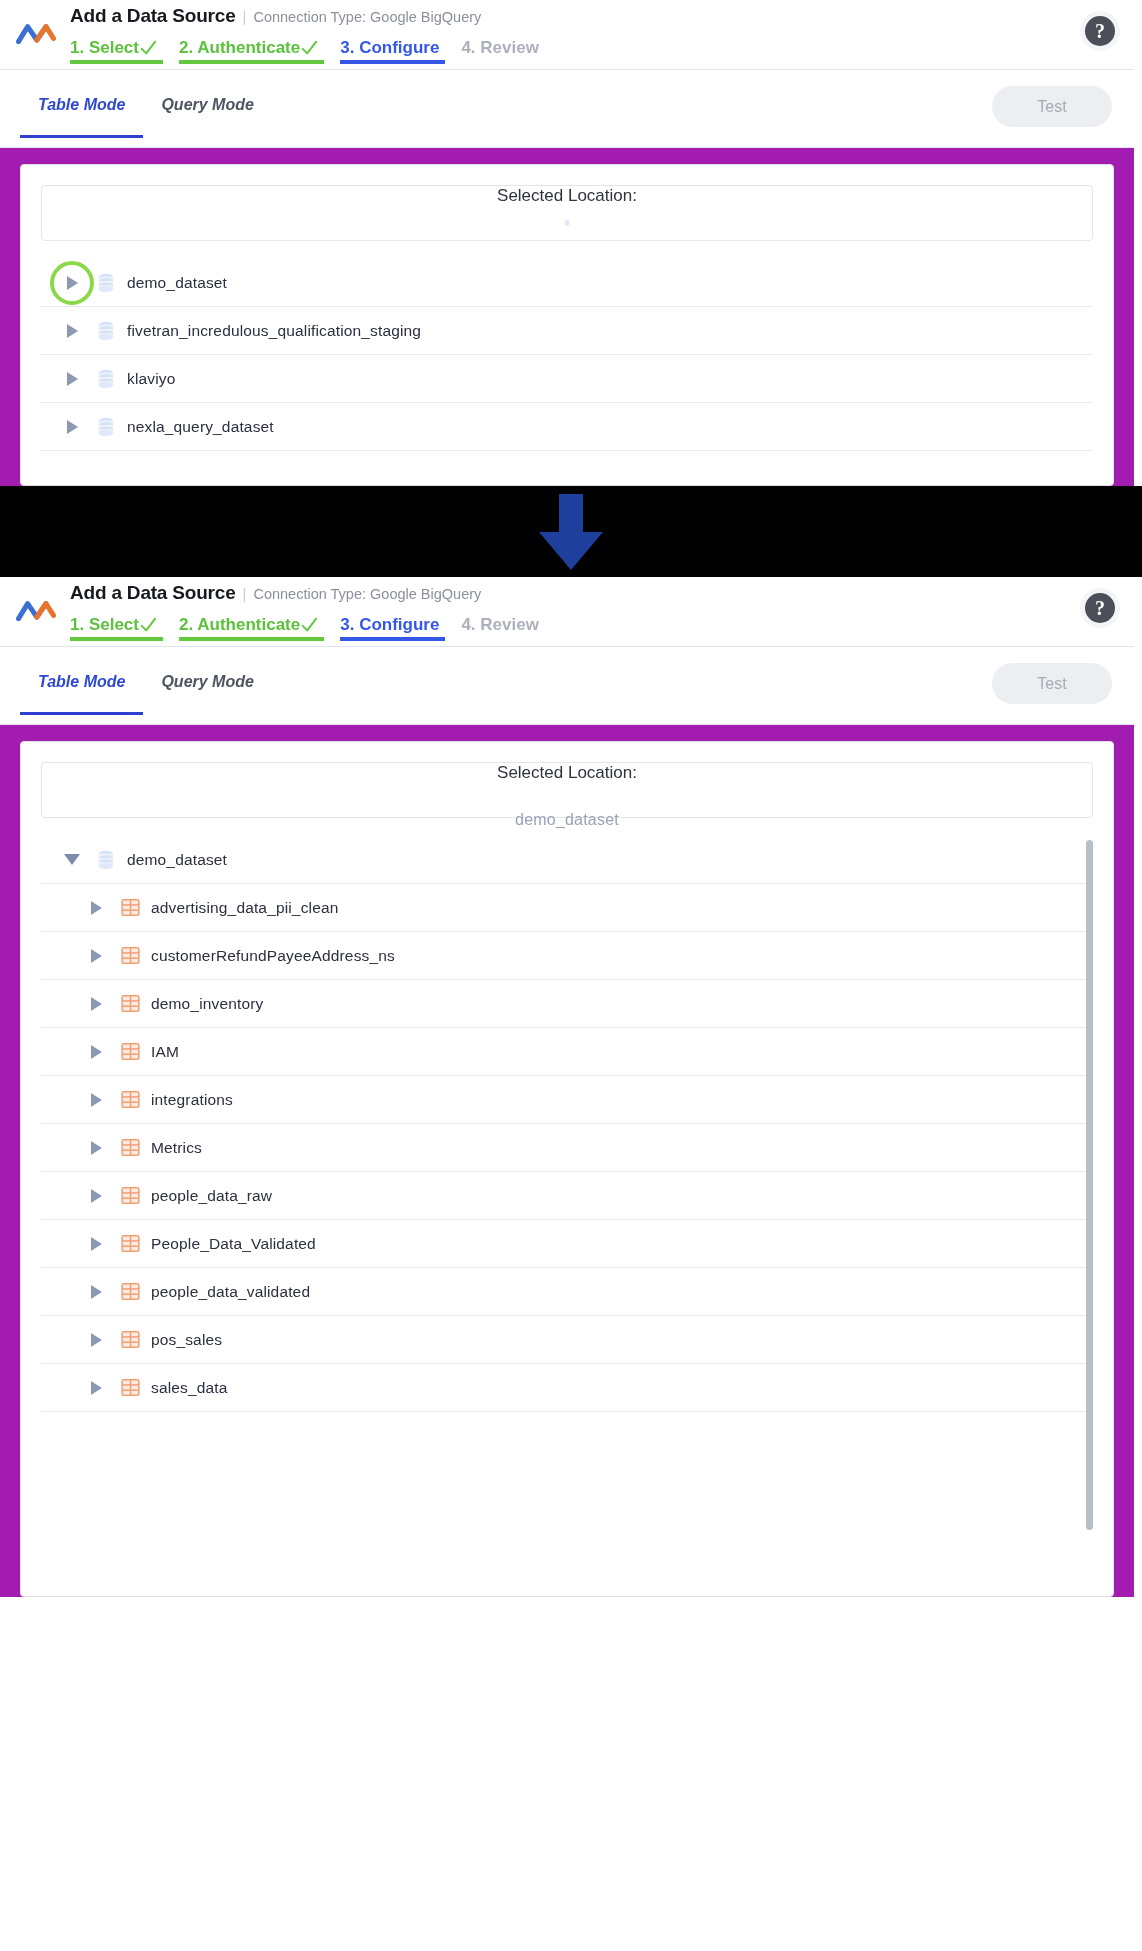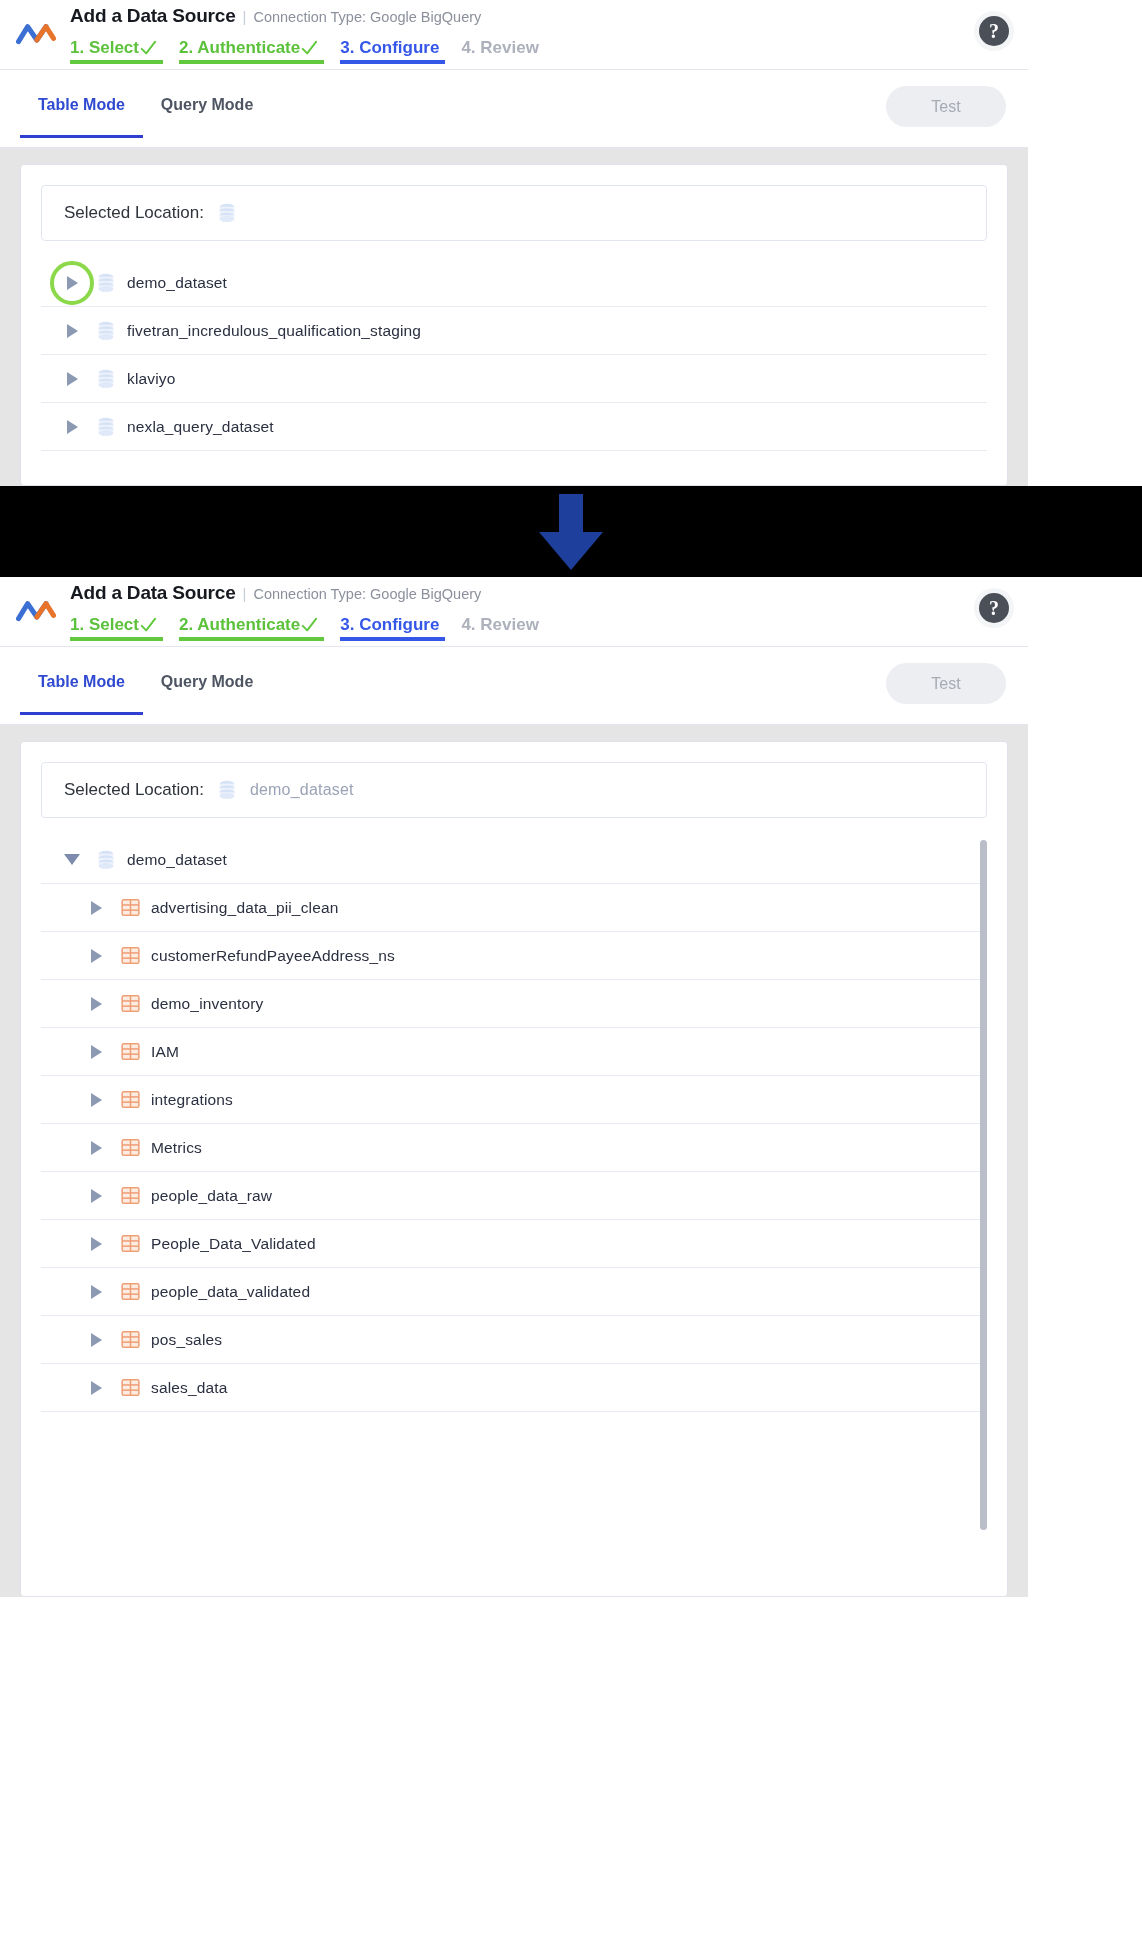--- a/index.html
+++ b/index.html
@@ -5,21 +5,21 @@
   * { box-sizing: border-box; margin: 0; padding: 0; }
   html, body {
     width: 1142px;
     background: #ffffff;
     font-family: "Liberation Sans", sans-serif;
     -webkit-font-smoothing: antialiased;
   }
   body { width: 1142px; height: 1951px; overflow: hidden; position: relative; }
 
   
-  .section { position: relative; width: 1028px; background: #e5e5e5; }
+  .section { position: relative; width: 1134px; background: #a21caf; }
 
   .wizard-header {
     position: relative;
     height: 70px;
     border-bottom: 1px solid #e3e6ed;
     background: #fff;
   }
   .logo {
     position: absolute;
     left: 16px; top: 18px;
@@ -85,21 +85,21 @@
     font-family: "Liberation Serif", serif;
   }
 
   
   .modebar {
     position: relative;
     height: 78px;
     border-bottom: 1px solid #e3e6ed;
     background: #fff;
   }
-  .tabs { position: absolute; left: 20px; top: 26px; display: flex; }
+  .tabs { position: absolute; left: 20px; top: 26px; display: flex; font-style: italic; }
   .tab {
     position: relative;
     font-size: 16px;
     font-weight: bold;
     color: #4e5562;
     padding: 0 18px 24px 18px;
     cursor: pointer;
     white-space: nowrap;
   }
   .tab.active { color: #2f49d1; }
@@ -132,20 +132,21 @@
     position: relative;
   }
   .selloc {
     border: 1px solid #e1e5ee;
     border-radius: 4px;
     height: 56px;
     display: flex; align-items: center;
     padding: 0 22px;
     gap: 14px;
     margin-bottom: 18px;
+    flex-direction: column;
   }
   .selloc-label { font-size: 17px; color: #2f333c; }
   .selloc-value { font-size: 16px; color: #9aa3b5; letter-spacing: .2px; }
 
   
   .tree { position: relative; }
   .tree-row {
     display: flex; align-items: center;
     height: 48px;
     border-bottom: 1px solid #e6eaf1;

